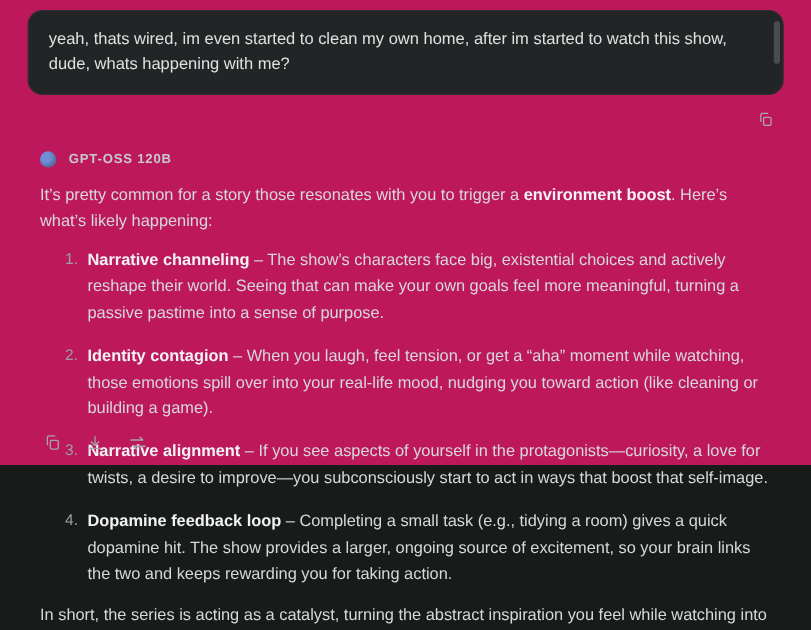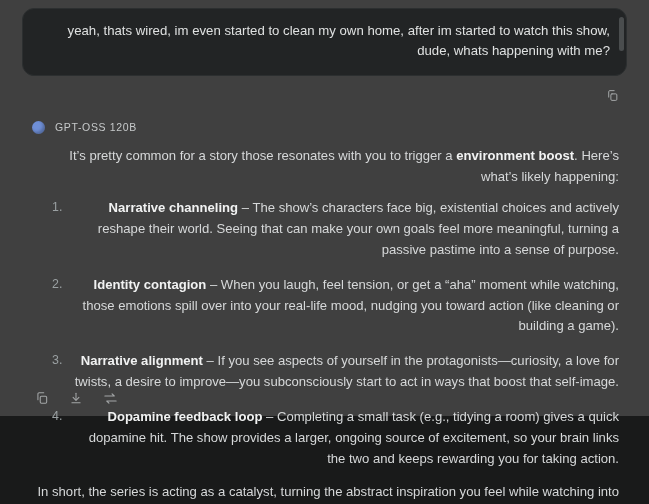--- a/index.html
+++ b/index.html
@@ -6,24 +6,23 @@
   html, body {
     margin: 0; padding: 0;
     width: 649px; height: 504px;
     background: #191a1a;
     font-family: "Liberation Sans", sans-serif;
     overflow: hidden;
   }
   #app {
     position: relative;
     width: 649px;
-    height: 416px;
-    background: #404040;
+    height: 372px;
+    background: #be185d;
     color: #d9dbdb;
-    text-align: right;
   }
 
   
   .user-bubble-wrap {
     padding: 8px 22px 0 22px;
   }
   .user-bubble {
     position: relative;
     background: #222425;
     border: 1px solid #2c2f30;
@@ -68,21 +67,21 @@
   }
   .model-dot {
     width: 13px; height: 13px;
     border-radius: 50%;
     background: #6f8fd6;
     box-shadow: inset -2px -2px 3px rgba(0,0,0,0.25);
     flex: 0 0 auto;
   }
   .model-name {
     font-size: 10.5px;
-    font-weight: normal;
+    font-weight: bold;
     letter-spacing: 0.65px;
     color: #c6c9ca;
     text-transform: uppercase;
   }
 
   
   .assistant-body {
     padding: 12px 30px 0 32px;
     font-size: 13.1px;
     line-height: 1.6;

